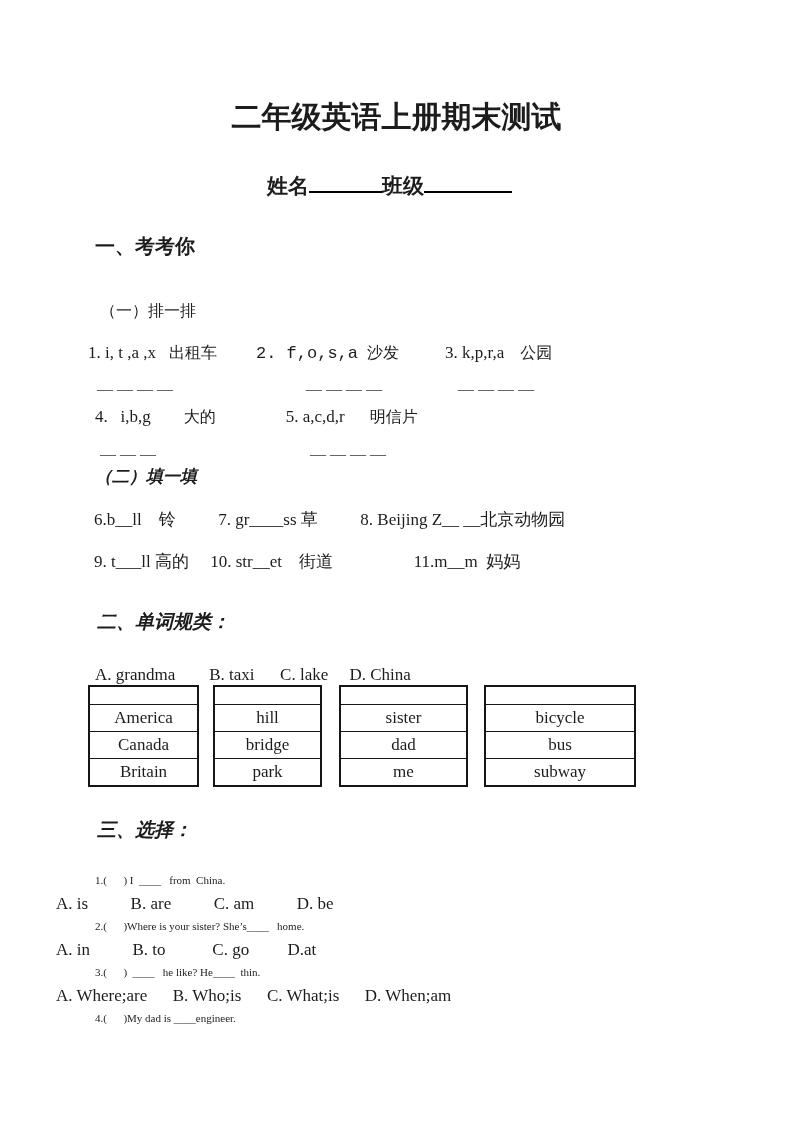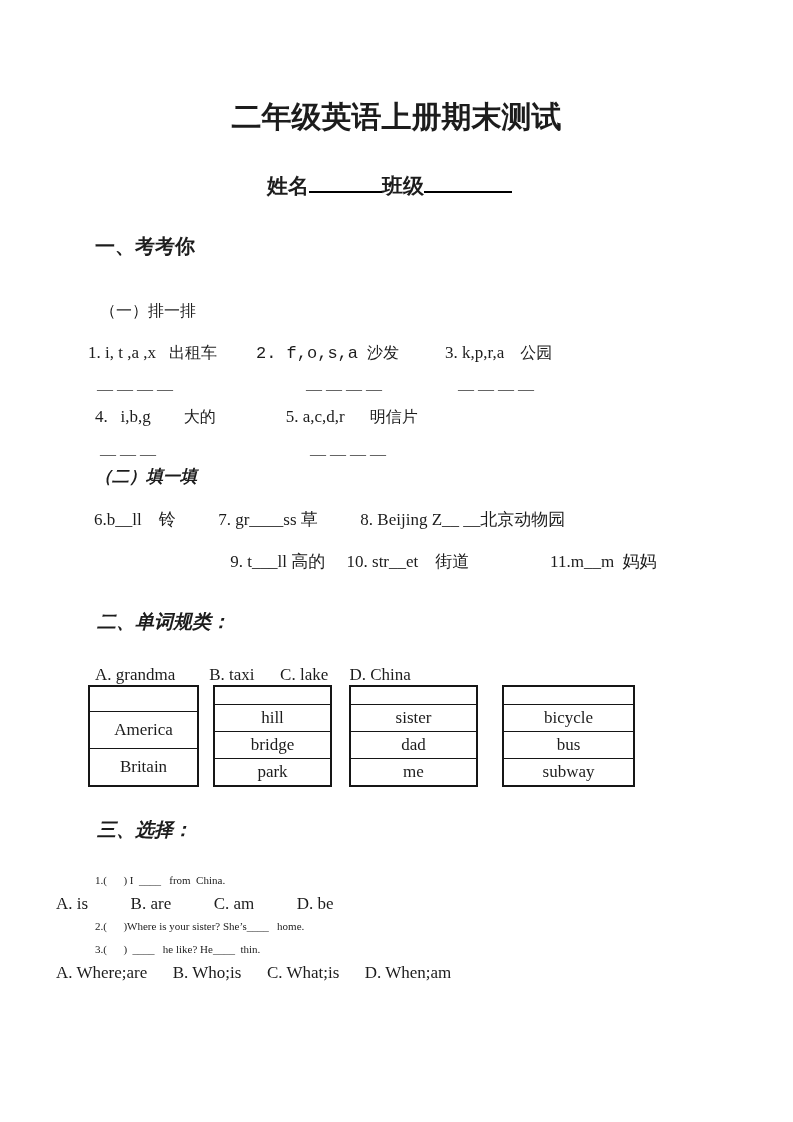--- a/index.html
+++ b/index.html
@@ -20,34 +20,34 @@
   .sub1{margin-top:44px;margin-left:100px;font-size:16px;line-height:19px;}
   .kai{font-family:"Liberation Serif",serif;font-weight:bold;font-style:italic;}
   .sub2{margin-top:5px;margin-left:95px;font-size:17px;line-height:20px;}
   .row1{margin-top:23px;margin-left:88px;font-size:17px;line-height:20px;white-space:nowrap;}
   .row45{margin-top:10px;margin-left:95px;font-size:17px;line-height:20px;white-space:nowrap;}
   .dashrow{margin-left:97px;font-size:16px;line-height:16px;color:#4a4a4a;white-space:nowrap;}
   .dash1{margin-top:17px;}
   .dash2{margin-top:19px;margin-left:100px;}
   .fill-line{margin-left:94px;font-size:17px;line-height:22px;white-space:pre;}
   .fl1{margin-top:22px;}
-  .fl2{margin-top:20px;text-align:center;}
+  .fl2{margin-top:20px;}
   .h23{font-size:19px;line-height:24px;}
   .h2{margin-top:37px;margin-left:97px;}
   .h3{margin-top:31px;margin-left:97px;}
   .wordbank{margin-top:31px;margin-left:95px;font-size:17px;line-height:20px;white-space:pre;}
   .tables{margin-top:0px;margin-left:88px;display:flex;}
   table{border-collapse:collapse;border:2px solid #161616;table-layout:fixed;}
   td{border:1.5px solid #161616;text-align:center;font-size:17px;
      font-family:"Liberation Serif",serif;padding:0;height:26px;vertical-align:middle;}
   tr.th td{height:17px;}
   .t1{width:111px;padding-left:12px;}
-  .t2{width:119px;margin-left:14px;border-radius:12px;}
+  .t2{width:109px;margin-left:14px;border-radius:12px;}
   .t3{width:129px;margin-left:17px;}
-  .t4{width:133px;margin-left:24px;}
+  .t4{width:152px;margin-left:16px;}
   .questions{margin-top:27px;}
   .qline{margin-left:95px;font-size:11px;line-height:23px;white-space:pre;}
   .oline{margin-left:56px;font-size:17px;line-height:23px;white-space:pre;}
   .m13{margin-left:13px;} .m39{margin-left:39px;font-family:Liberation Mono, monospace;} .m9{margin-left:9px;}
   .m46{margin-left:46px;} .m16{margin-left:16px;} .m133{margin-left:133px;}
   .m76{margin-left:76px;} .m33{margin-left:33px;} .m70{margin-left:70px;}
   .m25{margin-left:25px;} .m154{margin-left:154px;}
   .cjk{font-size:16px;}
 </style>
 </head>
@@ -79,20 +79,23 @@
 <div class="wordbank">A. grandma        B. taxi      C. lake     D. China</div>
 
 <div class="tables">
   <table class="t1">
     <tbody>
         <tr class="th">
           <td></td>
         </tr>
     <tr>
           <td>America</td>
+        </tr>
+    <tr>
+          <td>Canada</td>
         </tr>
     <tr>
           <td>Britain</td>
         </tr>
   </tbody>
     </table>
   <table class="t2">
     <tbody>
         <tr class="th">
           <td></td>
@@ -141,15 +144,17 @@
   </tbody>
     </table>
 </div>
 
 <div class="h3 h23 kai">三、选择：</div>
 
 <div class="questions">
   <div class="qline">1.(      ) I  ____   from  China.</div>
   <div class="oline">A. is          B. are          C. am          D. be</div>
   <div class="qline">2.(      )Where is your sister? She’s____   home.</div>
+  <div class="oline">A. in          B. to           C. go         D.at</div>
   <div class="qline">3.(      )  ____   he like? He____  thin.</div>
   <div class="oline">A. Where;are      B. Who;is      C. What;is      D. When;am</div>
+  <div class="qline">4.(      )My dad is ____engineer.</div>
 </div>
 
 </body></html>

